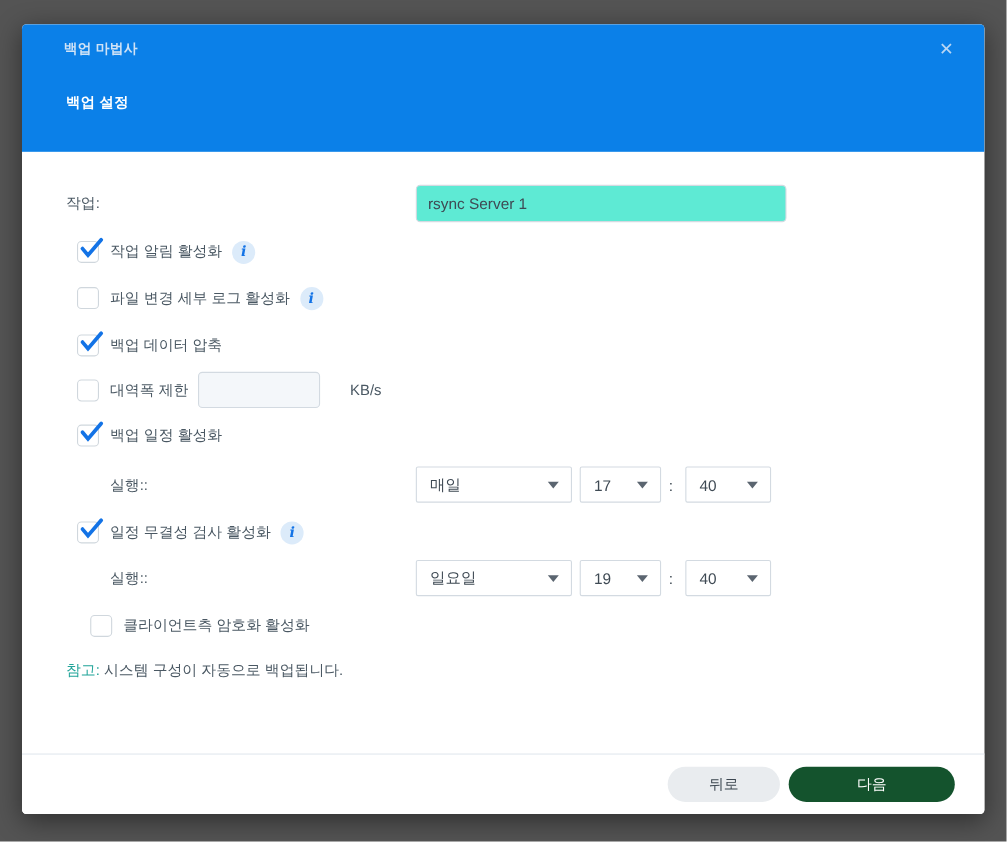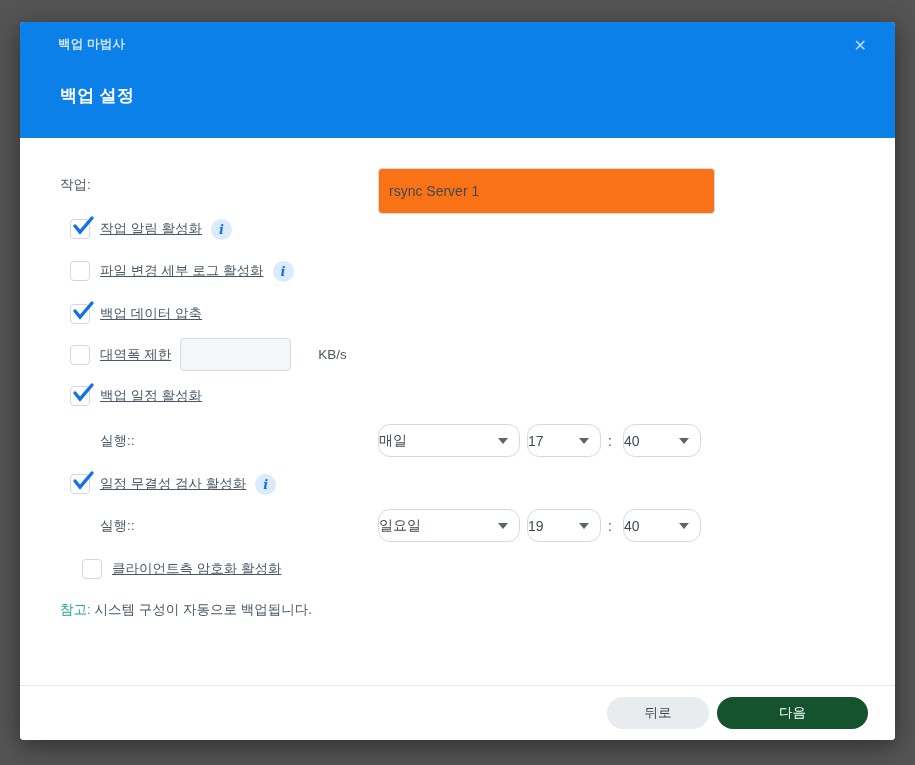--- a/index.html
+++ b/index.html
@@ -23,59 +23,59 @@
     display:flex; justify-content:space-between; align-items:flex-start;
     padding:14px 24px 0 38px;
   }
   .dlg-title { font-size:12.5px; font-weight:700; color:#cfe2f6; letter-spacing:.2px; }
   .close-btn {
     color:#b9d6f4; font-size:16px; font-weight:700; line-height:1;
     cursor:pointer; padding:2px 4px;
   }
   .page-title {
     position:absolute; left:40px; top:62px;
-    color:#ffffff; font-size:17px; font-weight:700; letter-spacing:.3px;
+    color:#ffffff; font-size:13px; font-weight:700; letter-spacing:.3px;
   }
   
   .content { position:relative; height:547px; font-size:13.5px; color:#4a5863; }
   .row { position:absolute; display:flex; align-items:center; }
 
   .field-input {
-    height:46px; border:1px solid #d3dae1; border-radius:4px;
-    background:#f97316; color:#3f4a54; font-size:14px;
+    height:34px; border:1px solid #d3dae1; border-radius:4px;
+    background:#5eead4; color:#3f4a54; font-size:14px;
     padding:0 10px; outline:none;
     font-family:"Liberation Sans","DejaVu Sans",sans-serif;
   }
   .bw-input { background:#f4f7fa; height:33px; width:111px; }
 
   
   .checkbox {
     width:20px; height:20px; flex:0 0 20px;
     border:1px solid #d0d7dd; border-radius:4px; background:#fff;
     position:relative; cursor:pointer;
   }
   .checkbox svg { position:absolute; left:1px; top:-5px; overflow:visible; display:none; }
   .checkbox.checked svg { display:block; }
-  .cb-label { margin-left:10px; white-space:nowrap;text-decoration:underline; }
+  .cb-label { margin-left:10px; white-space:nowrap; }
 
   
   .info-icon {
     width:21px; height:21px; border-radius:50%;
     background:#dcebfa; color:#1373e6;
     font-family:"DejaVu Serif","Liberation Serif",serif;
     font-weight:700; font-style:italic; font-size:13px;
     display:inline-flex; align-items:center; justify-content:center;
     margin-left:9px; cursor:pointer;
   }
 
   
   .dropdown {
-    height:33px; border:1px solid #d3dae1; border-radius:12px; background:#fff;
+    height:33px; border:1px solid #d3dae1; border-radius:2px; background:#fff;
     display:flex; align-items:center; justify-content:space-between;
-    padding:0 11px 0 0; color:#3f4a54; font-size:14px; cursor:pointer;
+    padding:0 11px 0 12px; color:#3f4a54; font-size:14px; cursor:pointer;
   }
   .chevron {
     width:0; height:0; margin-left:8px;
     border-left:5px solid transparent; border-right:5px solid transparent;
     border-top:6px solid #5b6570;
   }
   .colon { color:#3f4a54; font-size:14px; margin:0 11px 0 7px; }
 
   .note-prefix { color:#23a59a; }
   .note-text { color:#4a5863; }

